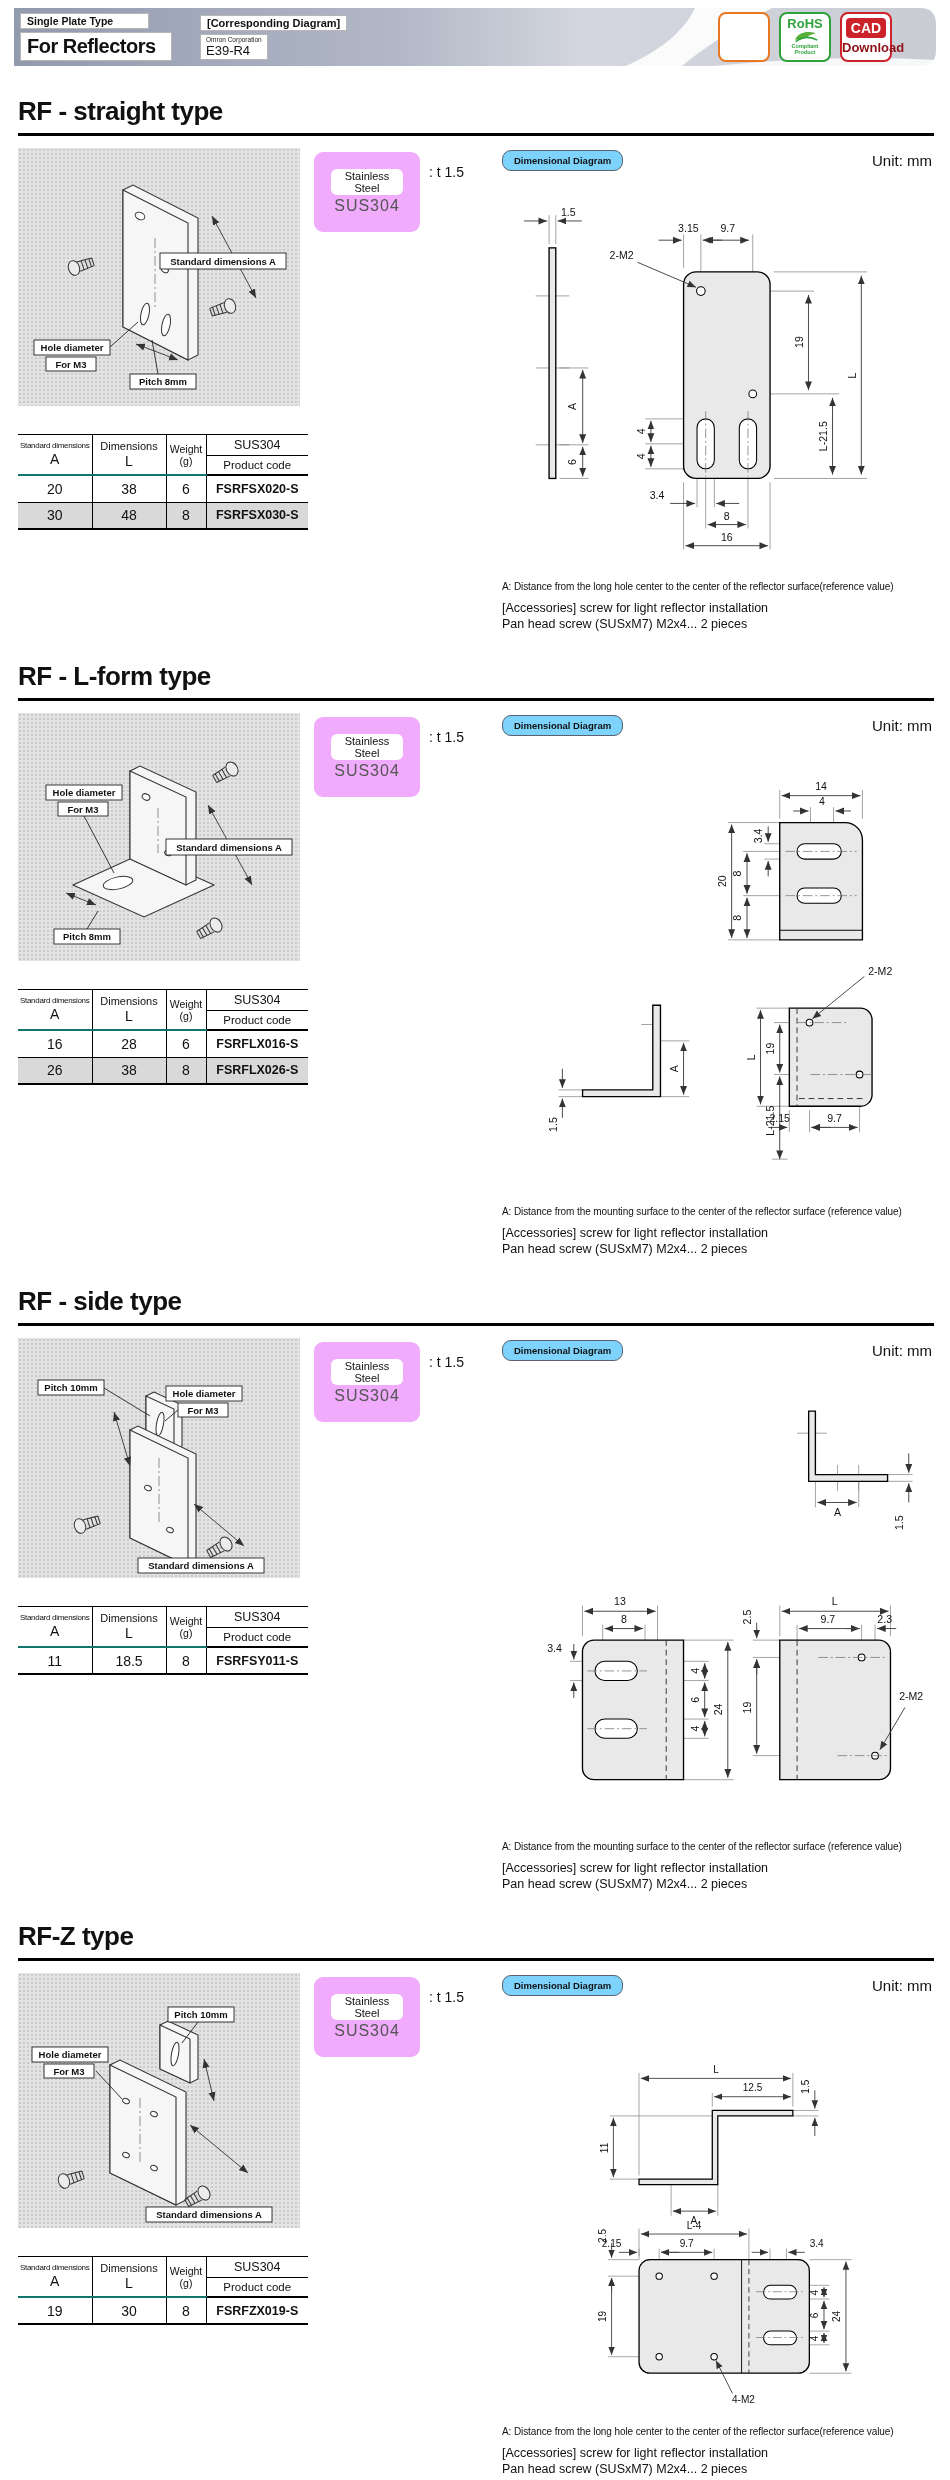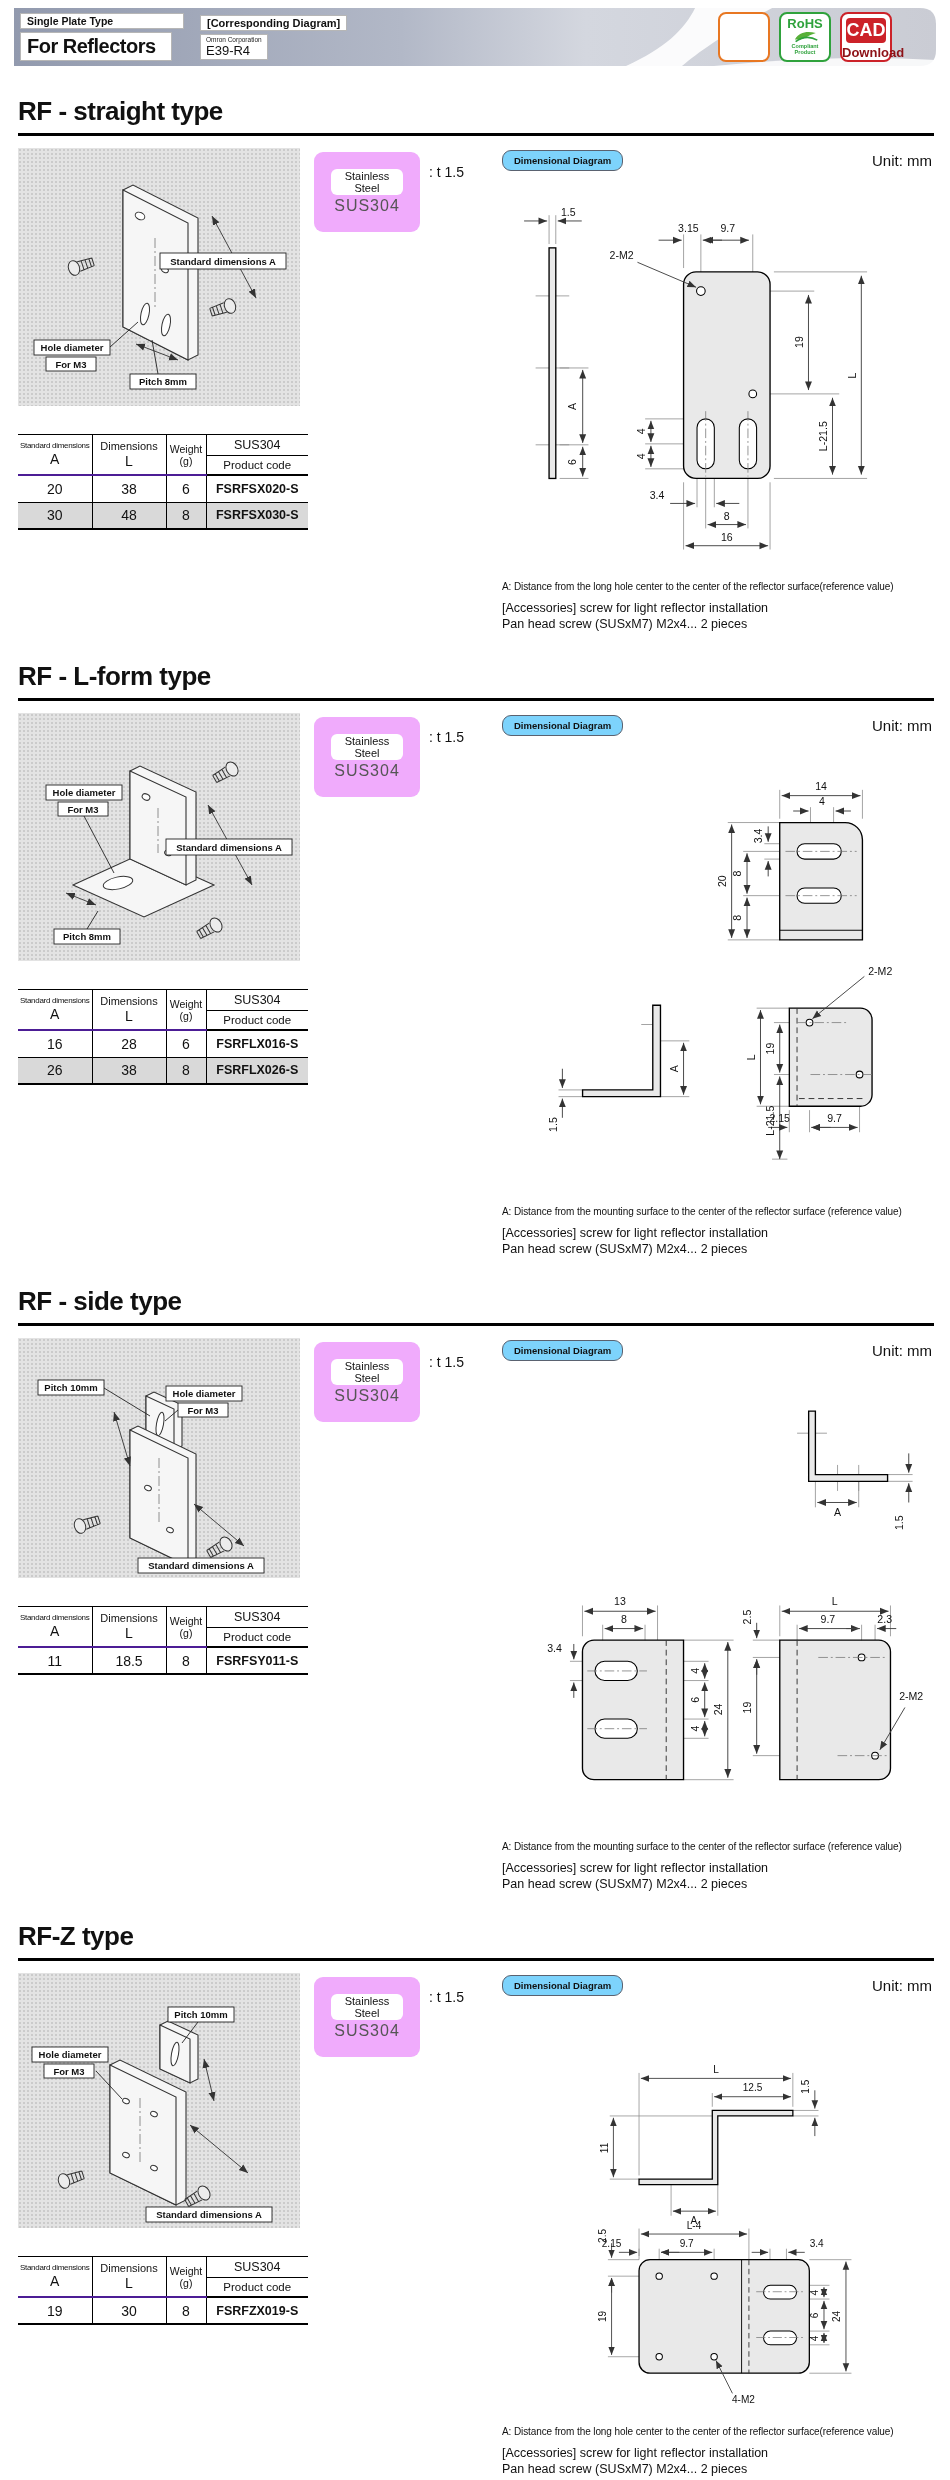--- a/index.html
+++ b/index.html
@@ -4,36 +4,36 @@
 <style>
   * { box-sizing: border-box; }
   body { margin:0; background:#fff; font-family:"Liberation Sans", sans-serif; color:#111; }
   .page { width:950px; min-height:2480px; margin:0 auto; background:#fff; position:relative; padding-top:8px; }
 
   
   .banner { position:relative; height:58px; margin:0 14px; }
   .banner-bg { position:absolute; inset:0; width:100%; height:100%; }
   .hdr-left { position:absolute; left:6px; top:5px; }
   .hdr-box { background:#fff; border:1px solid #b6b6b6; padding:1px 6px; }
-  .hdr-type { width:164px; font-size:10.5px; font-weight:bold; margin-bottom:3px; }
+  .hdr-type { width:129px; font-size:10.5px; font-weight:bold; margin-bottom:3px; }
   .hdr-title { width:152px; font-size:20px; font-weight:bold; letter-spacing:-0.5px; padding:2px 6px; }
   .hdr-mid { position:absolute; left:186px; top:5px; }
   .hdr-sensorlbl { display:inline-block; font-size:11px; font-weight:bold; margin-bottom:3px; }
   .hdr-sensor { display:inline-block; min-width:62px; padding:1px 5px; }
   .hdr-sensor .maker { font-size:6.5px; color:#222; }
   .hdr-sensor .model { font-size:13px; color:#111; }
   .badges { position:absolute; right:44px; top:4px; display:flex; gap:9px; }
   .badge { width:52px; height:50px; background:#fff; border-radius:8px; position:relative; }
   .badge.orange { border:2px solid #e87722; }
   .badge.rohs { border:2px solid #2fa23c; text-align:center; overflow:hidden; }
   .rohs-t { color:#2fa23c; font-weight:bold; font-size:13px; line-height:13px; margin-top:3px; }
   .leaf { width:34px; height:13px; display:block; margin:0 auto; }
   .rohs-s { color:#2fa23c; font-size:5.5px; font-weight:bold; }
   .badge.cad { border:2px solid #cc2229; text-align:center; cursor:pointer; }
-  .cad-t { background:#cc2229; color:#fff; font-weight:bold; font-size:18px; border-radius:4px; margin:4px 4px 2px 4px; padding:2px 0; }
+  .cad-t { background:#cc2229; color:#fff; font-weight:bold; font-size:14px; border-radius:4px; margin:4px 4px 2px 4px; padding:2px 0; }
   .cad-s { color:#8d1116; font-size:13px; font-weight:bold; }
 
   
   .sec-title { font-size:26px; font-weight:bold; letter-spacing:-0.5px; margin:30px 16px 6px 18px; }
   .rule { height:3px; background:#000; margin:0 16px 12px 18px; }
   .content { display:flex; padding:0 16px 0 18px; align-items:flex-start; }
   .left-col { flex:0 0 296px; }
   .illus { width:282px; background-color:#e3e3e3; background-image:radial-gradient(#cbcbcb 0.8px, transparent 0.9px); background-size:4px 4px; }
   .illus svg { display:block; width:100%; height:100%; }
   .mid-col { flex:0 0 176px; display:flex; align-items:flex-start; padding-top:4px; }
@@ -43,21 +43,21 @@
   .unit { font-size:15px; padding-top:2px; }
 
   .sus-badge { width:106px; background:#f0abfc; border-radius:9px; padding:17px; text-align:center; }
   .sus-top { background:#fff; border-radius:6px; font-size:11px; padding:1px 2px; }
   .sus-code { font-size:16px; color:#555; letter-spacing:1px; padding-top:2px; }
   .thick { font-size:14px; margin:12px 0 0 9px; white-space:nowrap; }
 
   
   table.spec { border-collapse:collapse; margin-top:28px; }
   table.spec th, table.spec td { font-weight:normal; text-align:center; vertical-align:middle; padding:0; }
-  .spec .hcell { border-top:1px solid #000; border-bottom:2px solid #4c1d95; }
+  .spec .hcell { border-top:1px solid #000; border-bottom:2px solid #0f766e; }
   .spec .c2, .spec .c3, .spec .c4 { border-left:1px solid #000; }
   .spec .w1 { width:74px; } .spec .w2 { width:74px; } .spec .w3 { width:40px; } .spec .w4 { width:102px; }
   .th-top { font-size:8px; letter-spacing:-0.3px; padding-top:2px; }
   .th-top2 { font-size:11px; padding-top:3px; }
   .th-bot { font-size:14px; padding:1px 0 3px; }
   .th-g { font-size:10.5px; }
   .sus-h { font-size:12.5px; border-top:1px solid #000; border-bottom:1px solid #000 !important; padding:3px 0 !important; }
   .pc-h { font-size:11.5px; border-bottom:2px solid #000; padding:3px 0 !important; }
   tr.data td { border-bottom:1px solid #000; height:27px; font-size:14px; }
   tr.data td.code { font-weight:bold; font-size:12.5px; }

